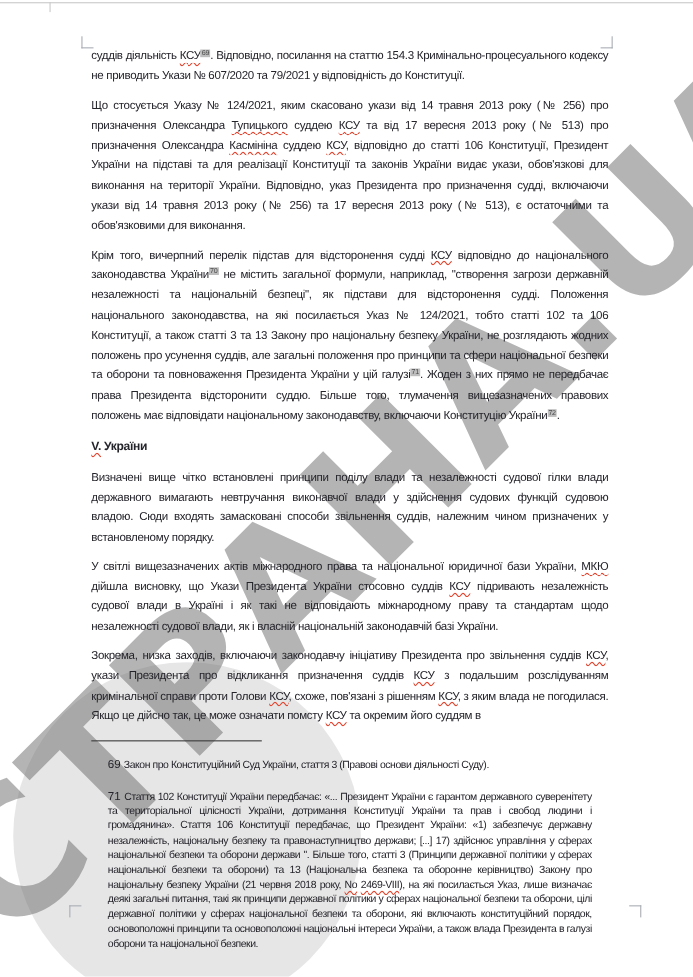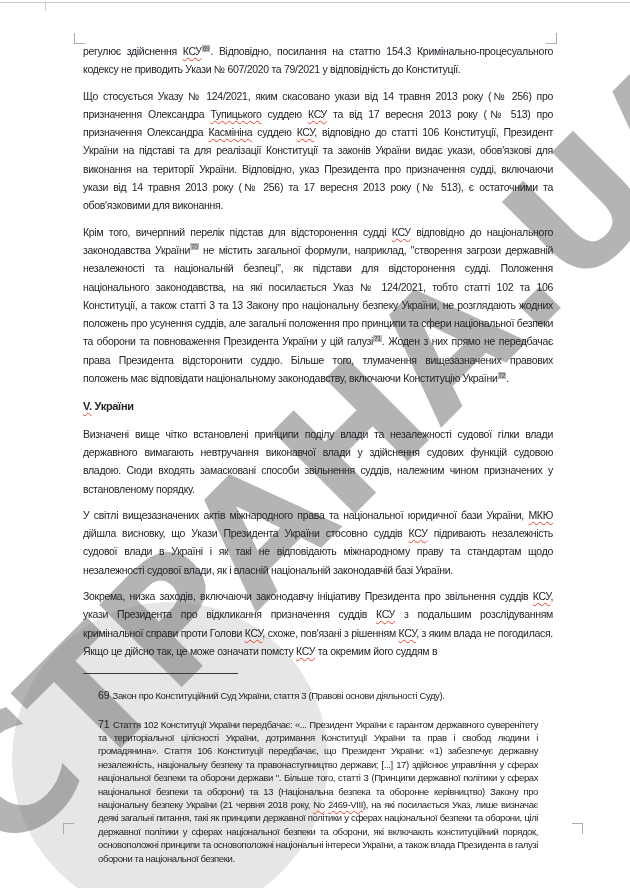--- a/index.html
+++ b/index.html
@@ -59,21 +59,21 @@
 
   <div class="topline"></div>
   <div class="toptick"></div>
   <div class="cropmark cm-tl"></div>
   <div class="cropmark cm-tr"></div>
   <div class="cropmark cm-bl"></div>
   <div class="cropmark cm-br"></div>
 
   <div class="content">
     <div id="body-text">
-        <p class="para"><span>регулює здійснення </span><span class="sq">КСУ</span><sup class="fnref">69</sup><span>. Відповідно, посилання на статтю 154.3 Кримінально-процесуального кодексу не приводить Укази № 607/2020 та 79/2021 у відповідність до Конституції.</span></p>
+        <p class="para"><span>суддів діяльність </span><span class="sq">КСУ</span><sup class="fnref">69</sup><span>. Відповідно, посилання на статтю 154.3 Кримінально-процесуального кодексу не приводить Укази № 607/2020 та 79/2021 у відповідність до Конституції.</span></p>
         <p class="para"><span>Що стосується Указу № 124/2021, яким скасовано укази від 14 травня 2013 року (№ 256) про призначення Олександра </span><span class="sq">Тупицького</span><span> суддею </span><span class="sq">КСУ</span><span> та від 17 вересня 2013 року (№ 513) про призначення Олександра </span><span class="sq">Касмініна</span><span> суддею </span><span class="sq">КСУ</span><span>, відповідно до статті 106 Конституції, Президент України на підставі та для реалізації Конституції та законів України видає укази, обов'язкові для виконання на території України. Відповідно, указ Президента про призначення судді, включаючи укази від 14 травня 2013 року (№ 256) та 17 вересня 2013 року (№ 513), є остаточними та обов'язковими для виконання.</span></p>
         <p class="para"><span>Крім того, вичерпний перелік підстав для відсторонення судді </span><span class="sq">КСУ</span><span> відповідно до національного законодавства України</span><sup class="fnref">70</sup><span> не містить загальної формули, наприклад, "створення загрози державній незалежності та національній безпеці", як підстави для відсторонення судді. Положення національного законодавства, на які посилається Указ № 124/2021, тобто статті 102 та 106 Конституції, а також статті 3 та 13 Закону про національну безпеку України, не розглядають жодних положень про усунення суддів, але загальні положення про принципи та сфери національної безпеки та оборони та повноваження Президента України у цій галузі</span><sup class="fnref">71</sup><span>. Жоден з них прямо не передбачає права Президента відсторонити суддю. Більше того, тлумачення вищезазначених правових положень має відповідати національному законодавству, включаючи Конституцію України</span><sup class="fnref">72</sup><span>.</span></p>
         <h2 class="heading"><span class="sq">V.</span><span> України</span></h2>
         <p class="para"><span>Визначені вище чітко встановлені принципи поділу влади та незалежності судової гілки влади державного вимагають невтручання виконавчої влади у здійснення судових функцій судовою владою. Сюди входять замасковані способи звільнення суддів, належним чином призначених у встановленому порядку.</span></p>
         <p class="para"><span>У світлі вищезазначених актів міжнародного права та національної юридичної бази України, </span><span class="sq">МКЮ</span><span> дійшла висновку, що Укази Президента України стосовно суддів </span><span class="sq">КСУ</span><span> підривають незалежність судової влади в Україні і як такі не відповідають міжнародному праву та стандартам щодо незалежності судової влади, як і власній національній законодавчій базі України.</span></p>
         <p class="para"><span>Зокрема, низка заходів, включаючи законодавчу ініціативу Президента про звільнення суддів </span><span class="sq">КСУ</span><span>, укази Президента про відкликання призначення суддів </span><span class="sq">КСУ</span><span> з подальшим розслідуванням кримінальної справи проти Голови </span><span class="sq">КСУ</span><span>, схоже, пов'язані з рішенням </span><span class="sq">КСУ</span><span>, з яким влада не погодилася. Якщо це дійсно так, це може означати помсту </span><span class="sq">КСУ</span><span> та окремим його суддям в</span></p>
       </div>
     <hr class="fnsep">
     <div id="footnotes" class="footnotes">
         <div class="footnote"><span class="fn-num">69 </span><span>Закон про Конституційний Суд України, стаття 3 (Правові основи діяльності Суду).</span></div>

